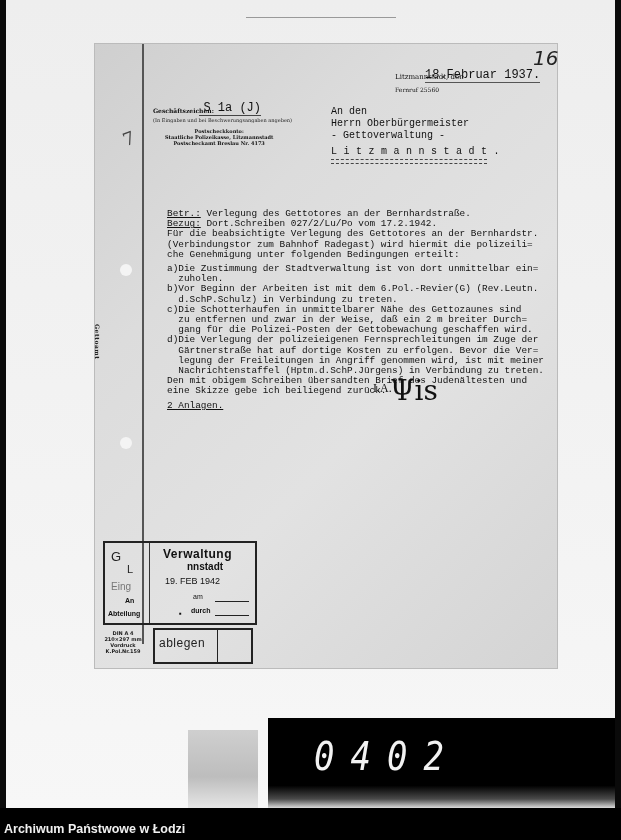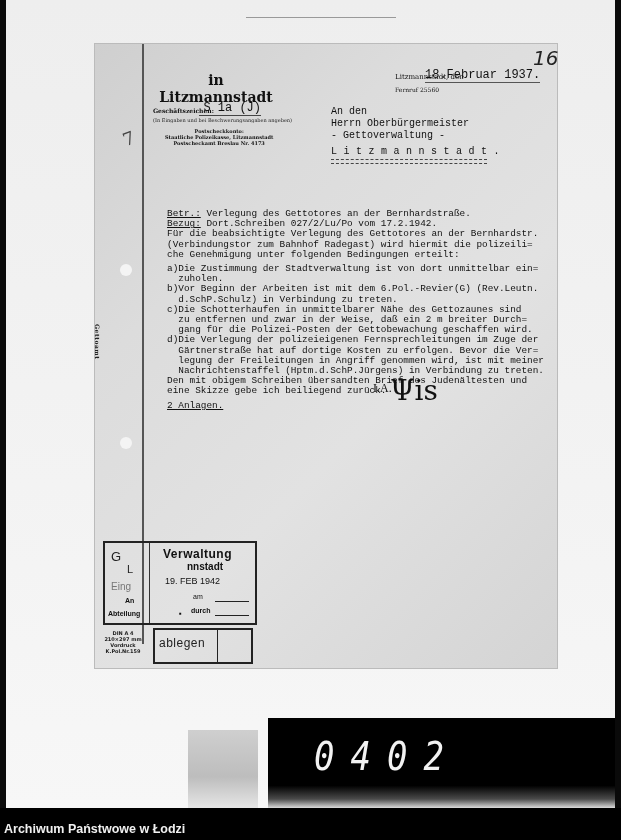--- a/index.html
+++ b/index.html
@@ -89,21 +89,20 @@
   <div class="mount-line"></div>
 
   <div class="page">
     <div class="margin-rule"></div>
     <div class="hole" style="top:220px"></div>
     <div class="hole" style="top:393px"></div>
     <div class="side-text">Gettoamt</div>
     <div class="pencil7">7</div>
 
     <div class="hdr-title">
-      <div>in Litzmannstadt</div>
     </div>
     <div class="gz">Geschäftszeichen:</div>
     <div class="gz-val">S 1a (J)</div>
     <div class="gz-note">(In Eingaben und bei Beschwerungsangaben angeben)</div>
     <div class="post">
       <div>Postscheckkonto:</div>
       <div>Staatliche Polizeikasse, Litzmannstadt</div>
       <div>Postscheckamt Breslau Nr. 4173</div>
     </div>
 

